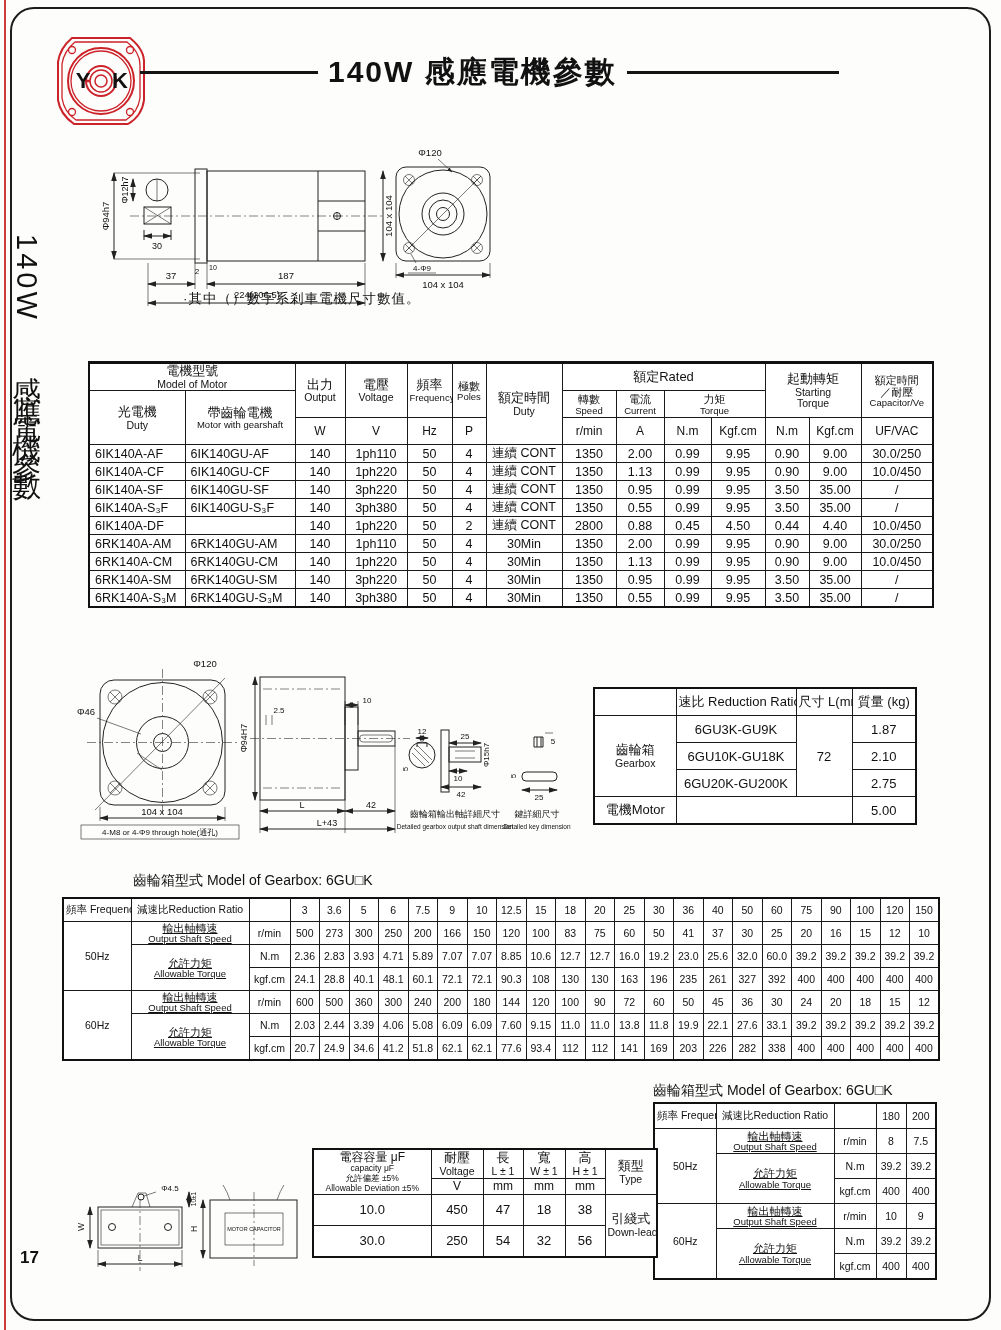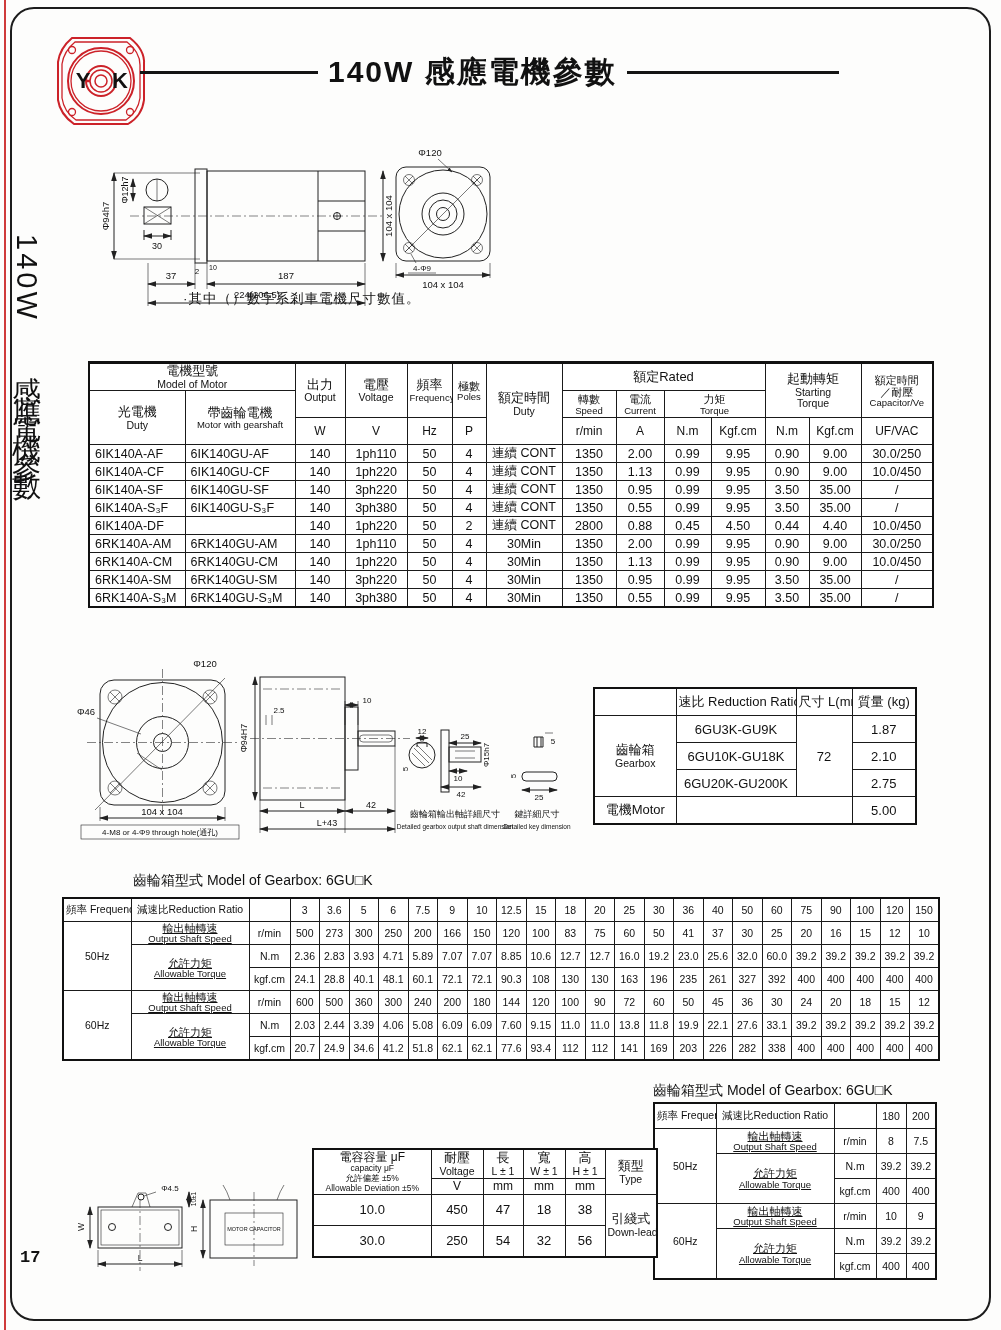--- a/index.html
+++ b/index.html
@@ -920,13 +920,13 @@
 
   <rect class="s" x="140" y="35" width="87" height="58"></rect>
   <rect class="t" x="155" y="48" width="58" height="32"></rect>
   <text x="184" y="66" font-size="5.5" text-anchor="middle">MOTOR CAPACITOR</text>
   <line class="cl" x1="184" y1="27" x2="184" y2="101"></line>
   <path class="t" d="M160 35 Q157 26 153 20 M207 35 Q210 26 214 20"></path>
   <line class="s" x1="133" y1="35" x2="133" y2="93" marker-start="url(#mc)" marker-end="url(#mc)"></line>
   <text transform="rotate(-90 127 64)" x="127" y="64" font-size="8.5" text-anchor="middle">H</text>
 </svg>
 
-<div class="abs pagenum" style="left:20px;top:1248px;font-family:Liberation Mono, monospace;">17</div>
+<div class="abs pagenum" style="left:20px;top:1248px;">17</div>
 
 </body></html>

